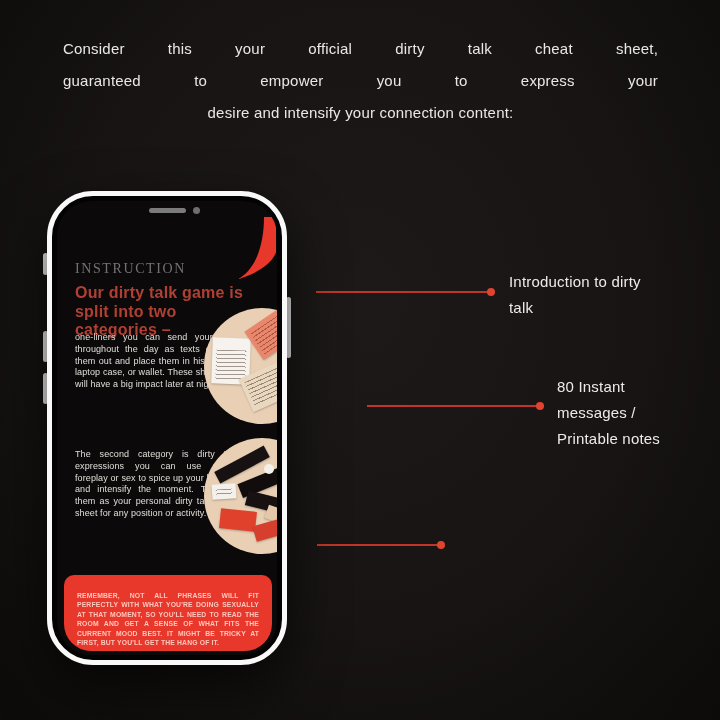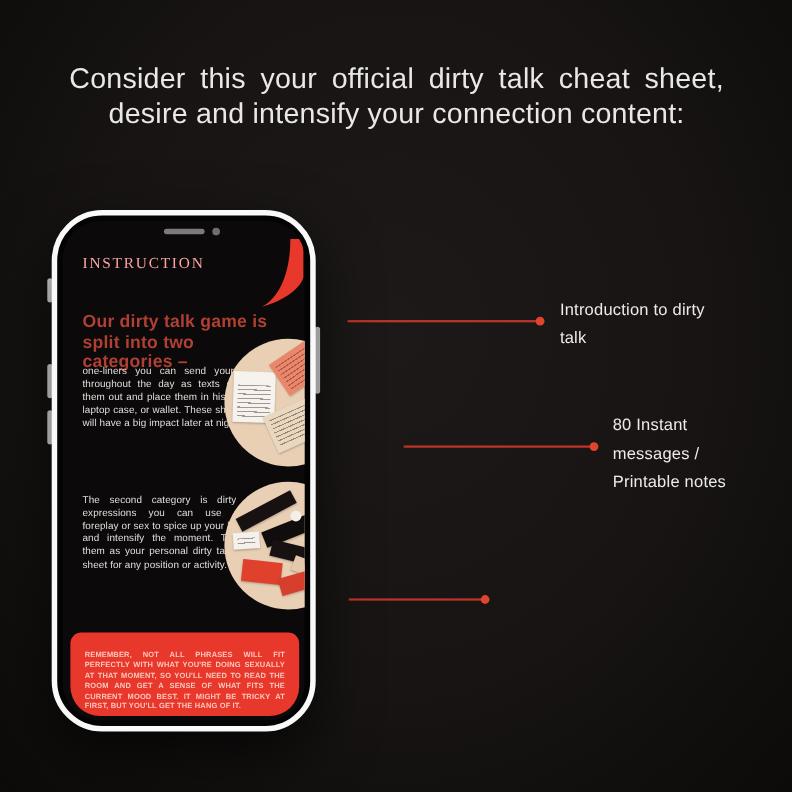--- a/index.html
+++ b/index.html
@@ -2,35 +2,35 @@
 <html><head>
 <meta charset="utf-8">
 <style>
   html,body{margin:0;padding:0;background:#000;}
   .page{
     position:relative;width:720px;height:720px;overflow:hidden;
     background:radial-gradient(ellipse at 50% 42%, #1c1918 0%, #171413 55%, #0c0b0a 100%);
     font-family:"Liberation Sans",sans-serif;
   }
   
-  .heading{position:absolute;left:63px;top:55px;width:595px;color:#eae8e5;
-    font-size:26px;line-height:32px;font-weight:400;letter-spacing:.2px;}
+  .heading{position:absolute;left:63px;top:33px;width:595px;color:#eae8e5;
+    font-size:15px;line-height:32px;font-weight:400;letter-spacing:.2px;}
   .heading .jline{text-align:justify;text-align-last:justify;}
   .heading .lline{text-align:center;}
   
   .side-btn{position:absolute;width:5px;background:#e3e3e3;border-radius:3px;z-index:0;}
   .phone{position:absolute;left:47px;top:191px;width:240px;height:474px;z-index:1;
     background:#030303;border:5px solid #f9f9f9;border-radius:46px;box-sizing:border-box;
     box-shadow:0 22px 55px rgba(0,0,0,.65);}
   .screen{position:absolute;left:5px;top:5px;right:5px;bottom:5px;border-radius:34px;
     overflow:hidden;background:#0b0909;}
   .speaker{position:absolute;left:92px;top:7px;width:37px;height:5px;border-radius:3px;background:#7b7b7b;}
   .camera{position:absolute;left:136px;top:6px;width:7px;height:7px;border-radius:50%;background:#6e6e6e;}
   .wing{position:absolute;right:1px;top:16px;width:38px;height:62px;}
-  .scr-title{position:absolute;left:18px;top:32px;color:#fca5a5;
+  .scr-title{position:absolute;left:18px;top:60px;color:#737373;
     font-family:"Liberation Serif",serif;font-size:14px;letter-spacing:1.6px;font-weight:400;}
   .scr-subtitle{position:absolute;left:18px;top:83px;width:170px;color:#b04034;
     font-size:16px;line-height:18.5px;font-weight:700;letter-spacing:.2px;}
   .scr-para{position:absolute;left:18px;width:163px;color:#e0ddd9;
     font-size:9px;line-height:11.8px;text-align:justify;letter-spacing:.1px;}
   .p1{top:131px;}
   .p2{top:248px;}
   
   .illus{position:absolute;width:116px;height:116px;border-radius:50%;
     background:#e9d0b5;overflow:hidden;}
@@ -52,20 +52,21 @@
     border-radius:50%;background:#e0442e;}
   .callout-label{position:absolute;color:#edebe9;font-size:15px;line-height:26px;letter-spacing:.2px;}
 </style>
 </head>
 <body>
 
 <div class="page">
 
   <div class="heading">
     <div class="jline">Consider this your official dirty talk cheat sheet,</div>
+    <div class="jline">guaranteed to empower you to express your</div>
     <div class="lline">desire and intensify your connection content:</div>
   </div>
 
   <div class="side-btn" style="left:43px;top:253px;height:22px;"></div>
   <div class="side-btn" style="left:43px;top:331px;height:31px;"></div>
   <div class="side-btn" style="left:43px;top:373px;height:31px;"></div>
   <div class="side-btn" style="left:286px;top:297px;height:61px;"></div>
 
   <div class="phone">
     <div class="screen">

